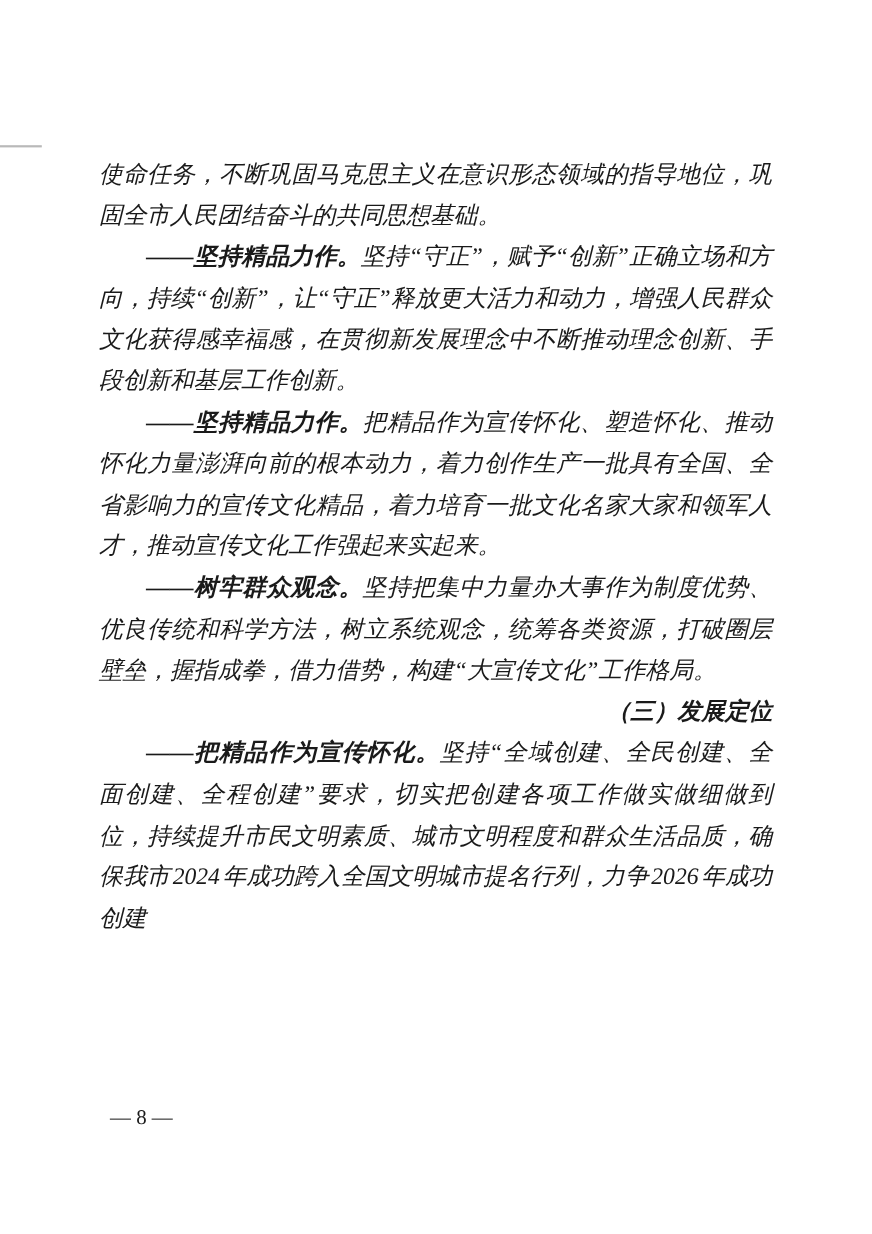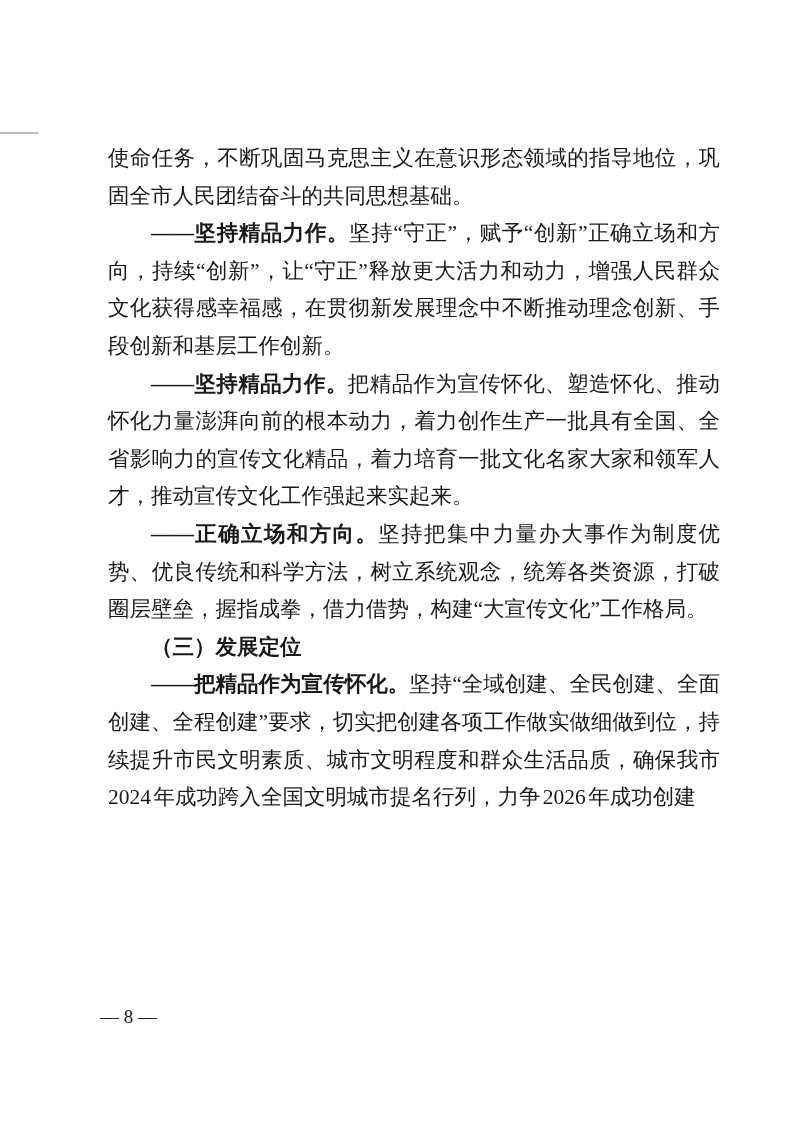--- a/index.html
+++ b/index.html
@@ -21,40 +21,41 @@
   .scan-line {
     position: absolute;
     left: 0;
     top: 132px;
     width: 38px;
     height: 2px;
     background: #b9b9b9;
   }
   .content {
     position: absolute;
-    left: 108px;
+    left: 90px;
     top: 140px;
     width: 612px;
+    font-style: italic;
   }
   .para, .heading {
     margin: 0;
     padding: 0;
     font-size: 21.5px;
     line-height: 37.6px;
     text-align: justify;
     text-justify: inter-character;
     word-spacing: -3px;
     letter-spacing: 0;
   }
   .para { text-indent: 2em; }
   .para.continues { text-indent: 0; }
   .lead { font-weight: bold; }
   .heading {
     font-weight: bold;
-    text-align: left;
+    text-align: right;
     text-indent: 2em;
   }
   .footer {
     position: absolute;
     left: 100px;
     top: 1004px;
     font-size: 19px;
     line-height: 26px;
     color: #1a1a1a;
     font-family: "Liberation Serif", "DejaVu Serif", serif;
@@ -69,21 +70,21 @@
 
   <main class="content">
 
     <p class="para continues"><span>使命任务，不断巩固马克思主义在意识形态领域的指导地位，巩固全市人民团结奋斗的共同思想基础。</span></p>
 
 
     <p class="para"><span class="lead">——坚持精品力作。</span><span>坚持“守正”，赋予“创新”正确立场和方向，持续“创新”，让“守正”释放更大活力和动力，增强人民群众文化获得感幸福感，在贯彻新发展理念中不断推动理念创新、手段创新和基层工作创新。</span></p>
 
     <p class="para"><span class="lead">——坚持精品力作。</span><span>把精品作为宣传怀化、塑造怀化、推动怀化力量澎湃向前的根本动力，着力创作生产一批具有全国、全省影响力的宣传文化精品，着力培育一批文化名家大家和领军人才，推动宣传文化工作强起来实起来。</span></p>
 
-    <p class="para"><span class="lead">——正确立场和方向。</span><span>坚持把集中力量办大事作为制度优势、优良传统和科学方法，树立系统观念，统筹各类资源，打破圈层壁垒，握指成拳，借力借势，构建“大宣传文化”工作格局。</span></p>
+    <p class="para"><span class="lead">——树牢群众观念。</span><span>坚持把集中力量办大事作为制度优势、优良传统和科学方法，树立系统观念，统筹各类资源，打破圈层壁垒，握指成拳，借力借势，构建“大宣传文化”工作格局。</span></p>
 
     <h2 class="heading"><span>（三）发展定位</span></h2>
 
     <p class="para"><span class="lead">——把精品作为宣传怀化。</span><span>坚持“全域创建、全民创建、全面创建、全程创建”要求，切实把创建各项工作做实做细做到位，持续提升市民文明素质、城市文明程度和群众生活品质，确保我市 2024 年成功跨入全国文明城市提名行列，力争 2026 年成功创建</span></p>
 
   </main>
 
   <div class="footer"><span>— 8 —</span></div>
 
 </div>

